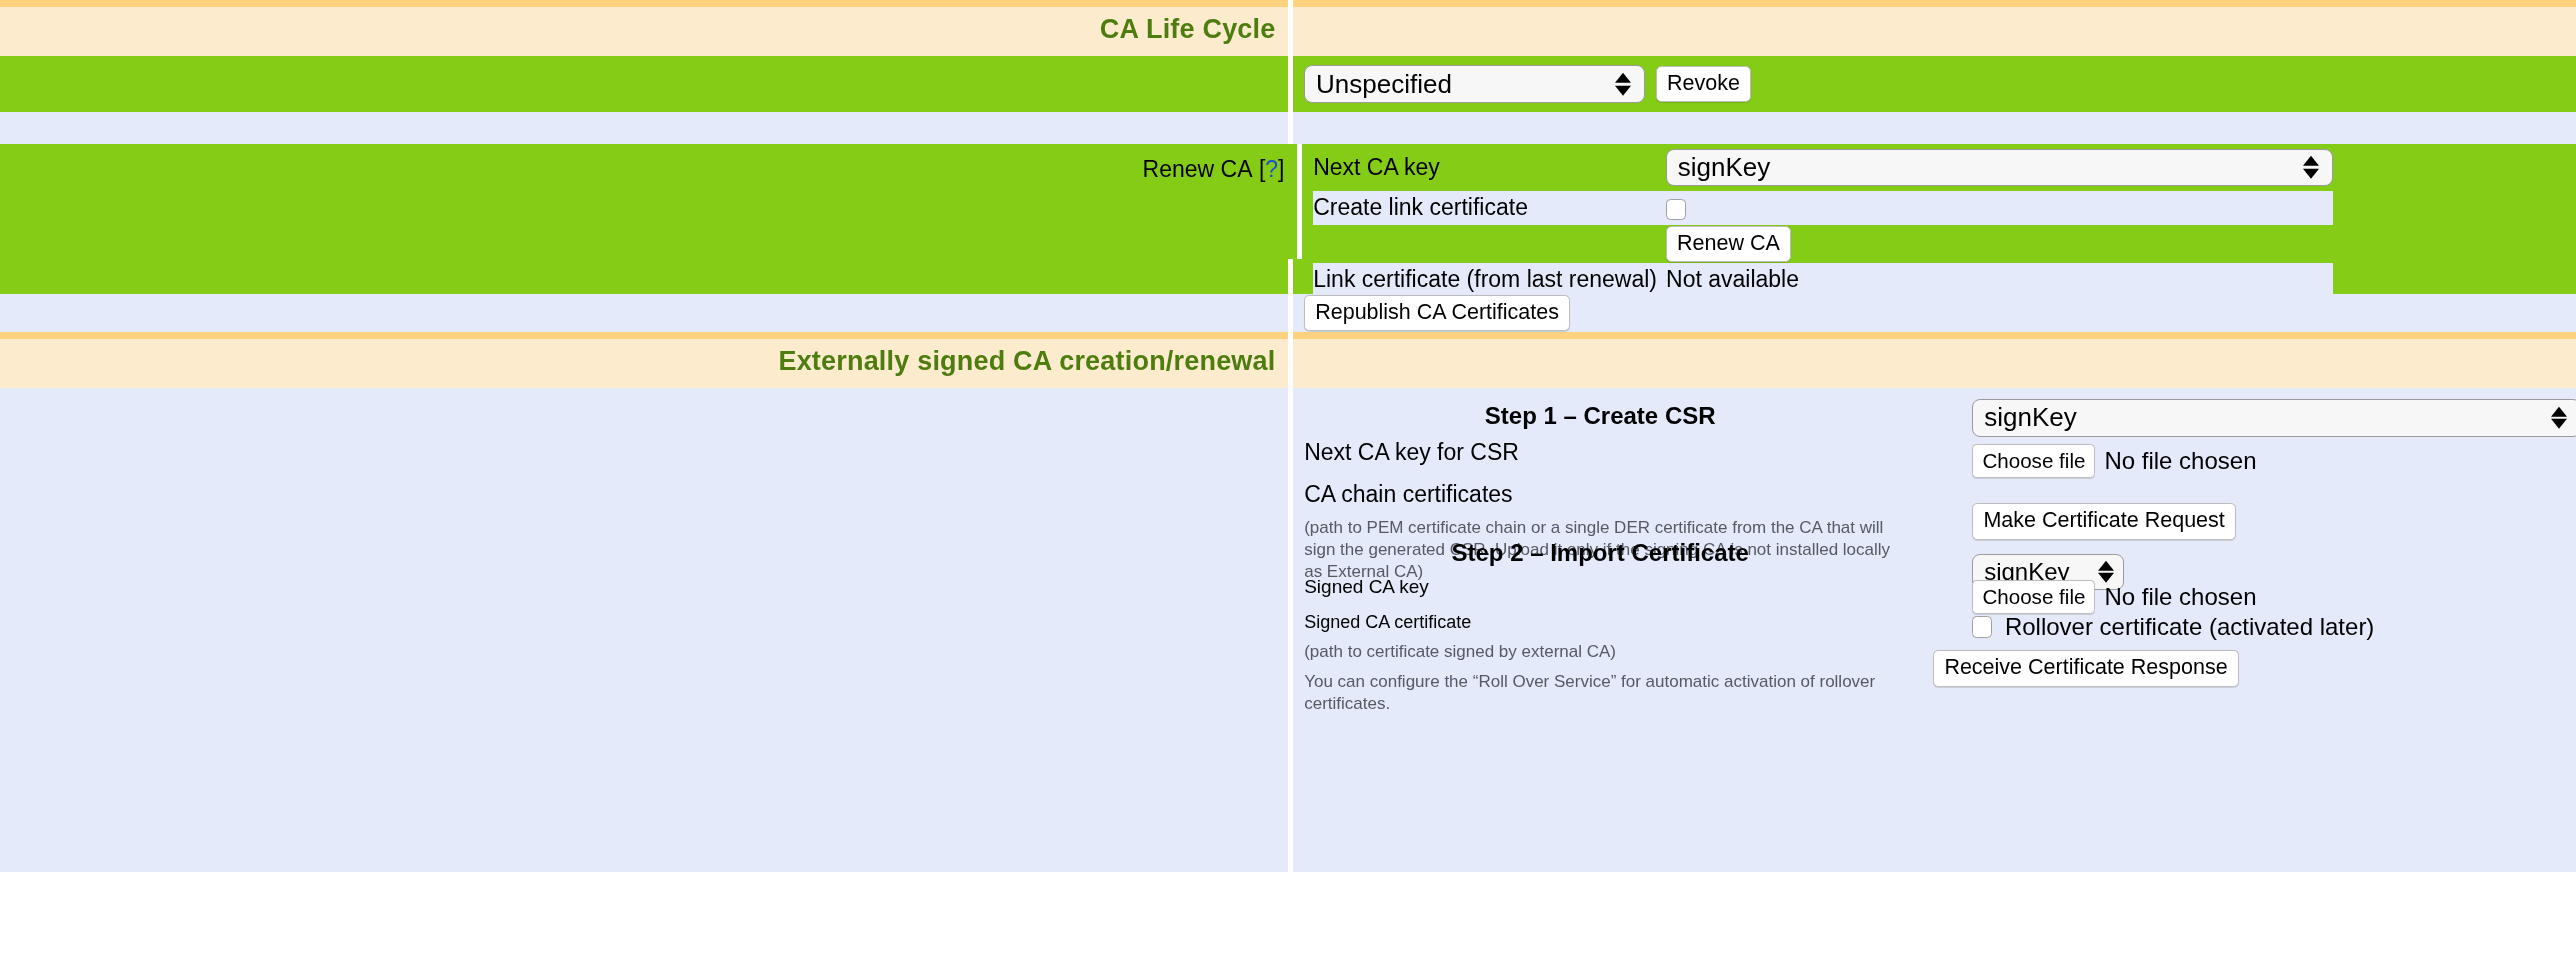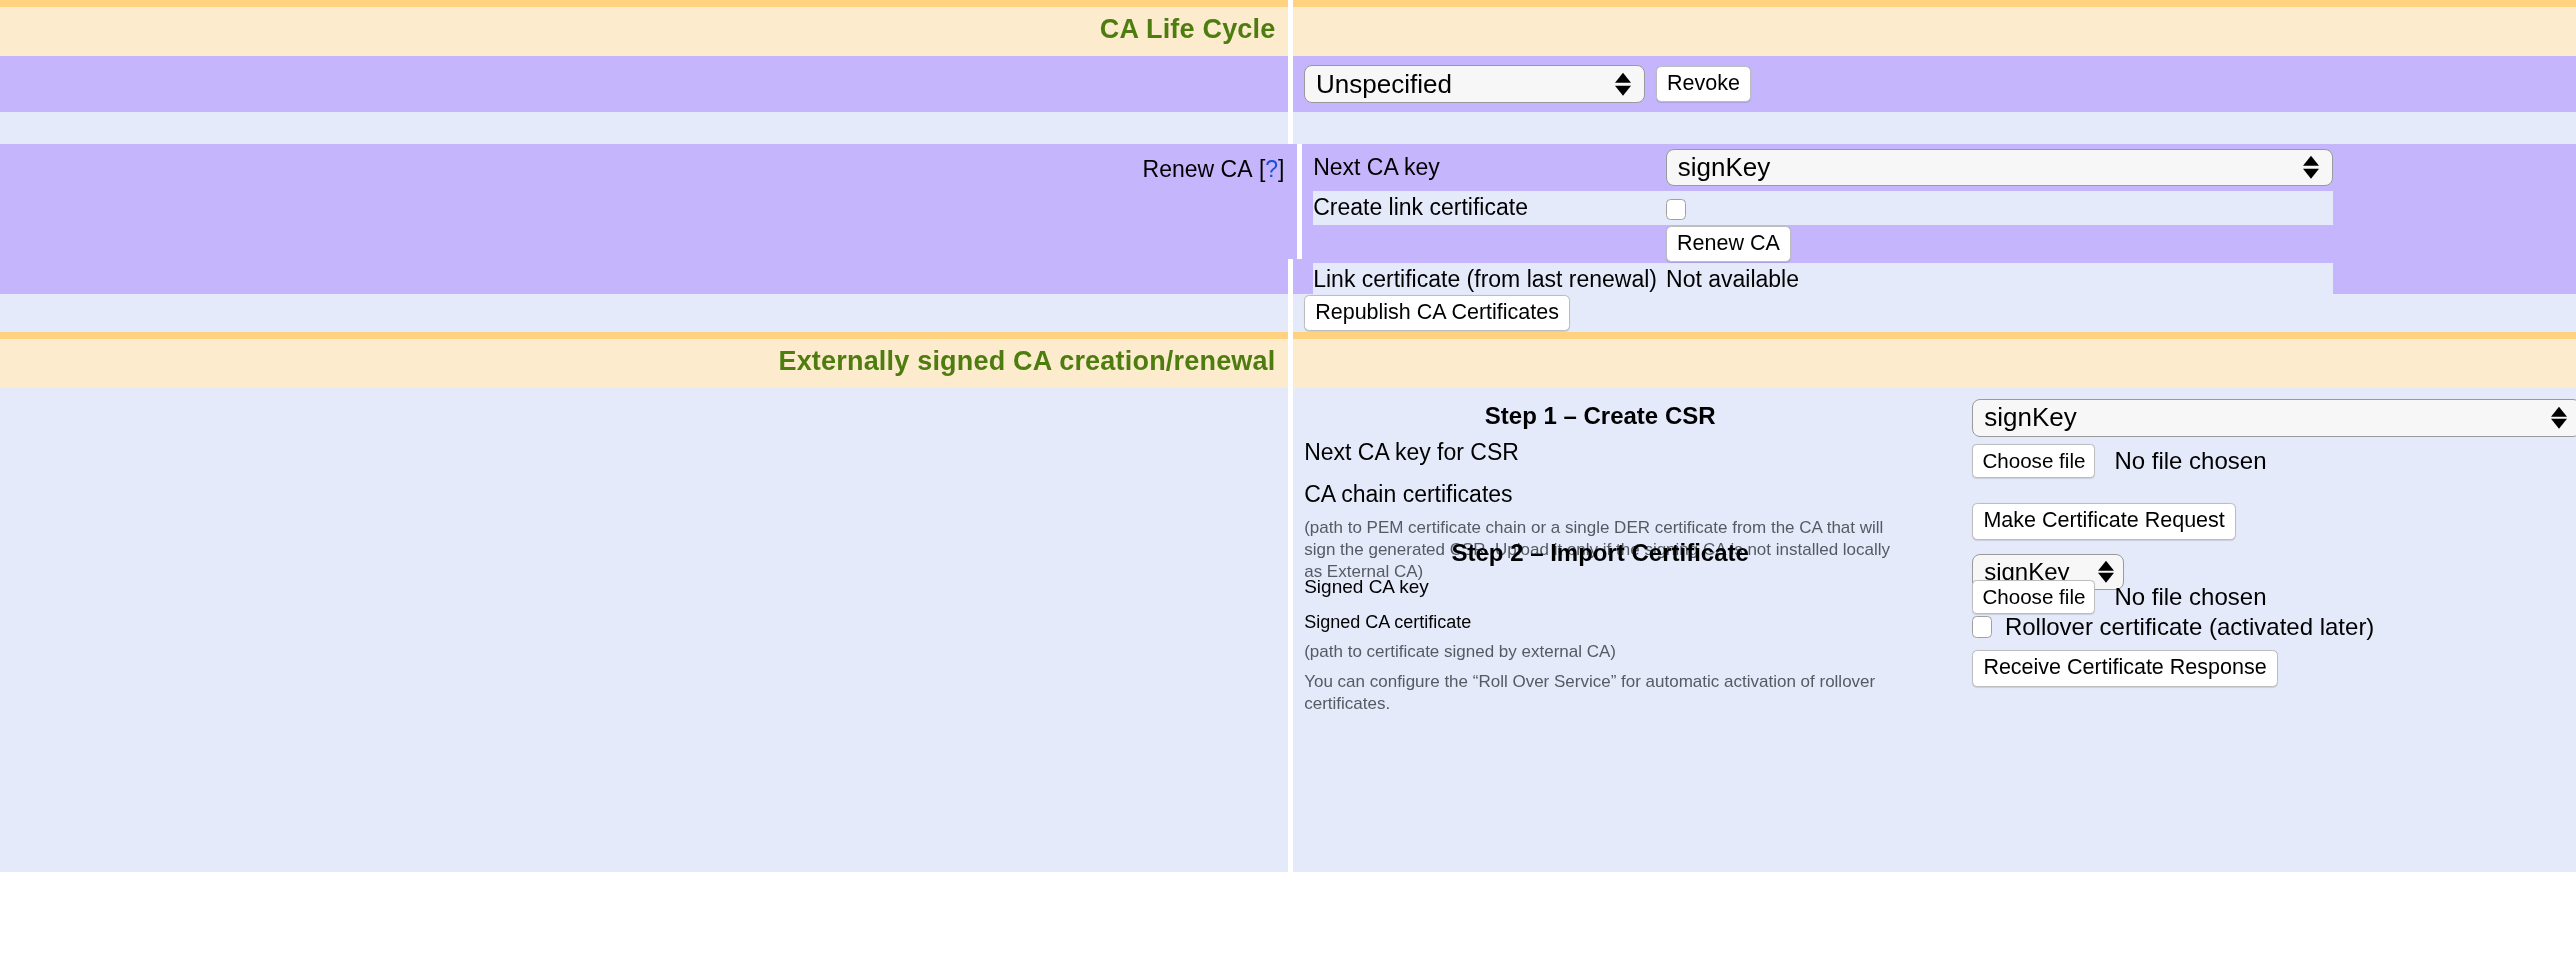--- a/index.html
+++ b/index.html
@@ -33,21 +33,21 @@
   .gutter {
     width: 5.4px;
     flex: 0 0 5.4px;
     background: #ffffff;
   }
   .col-right {
     flex: 1 1 auto;
     box-sizing: border-box;
   }
 
-  .band-a { background: #c4b5fd; }   
+  .band-a { background: #84cc16; }   
   .band-b { background: #e4eafa; }   
 
   
   .hdr-row { display: flex; width: 100%; }
   .hdr-cell {
     background: #fdebcd;
     border-top: 7.2px solid #ffd27f;
     box-sizing: border-box;
   }
   .hdr-left {
@@ -127,21 +127,21 @@
     height: 21.5px;
     border: 0.9px solid #a0a0a0;
     border-radius: 4.5px;
     background: #ffffff;
     margin: 0;
     vertical-align: middle;
     cursor: pointer;
     box-sizing: border-box;
   }
 
-  .filebox { display: flex; align-items: center; gap: 19px; }
+  .filebox { display: flex; align-items: center; gap: 9px; }
   .filebtn {
     font-family: "Liberation Sans", sans-serif;
     font-size: 20.6px;
     background: #ffffff;
     border: 0.9px solid #bdbdbd;
     border-radius: 4.5px;
     padding: 3.6px 9px 4.5px 9px;
     box-shadow: 0 0.9px 0.9px rgba(0,0,0,0.12);
     cursor: pointer;
     white-space: nowrap;
@@ -327,21 +327,21 @@
       <div class="filebox" style="position:absolute; left:679px; top:192px;">
         <button class="filebtn">Choose file</button>
         <span class="filetext">No file chosen</span>
       </div>
 
       <div style="position:absolute; left:679px; top:225px; display:flex; align-items:center; gap:12.5px;">
         <input type="checkbox" class="chk" style="">
         <span style="font-size:24px;">Rollover certificate (activated later)</span>
       </div>
 
-      <div style="position:absolute; left:679px; top:262px;">
+      <div style="position:absolute; left:640px; top:262px;">
         <button class="btn">Receive Certificate Response</button>
       </div>
 
     </div>
   </div>
 
 </div>
 
 
 </body></html>

